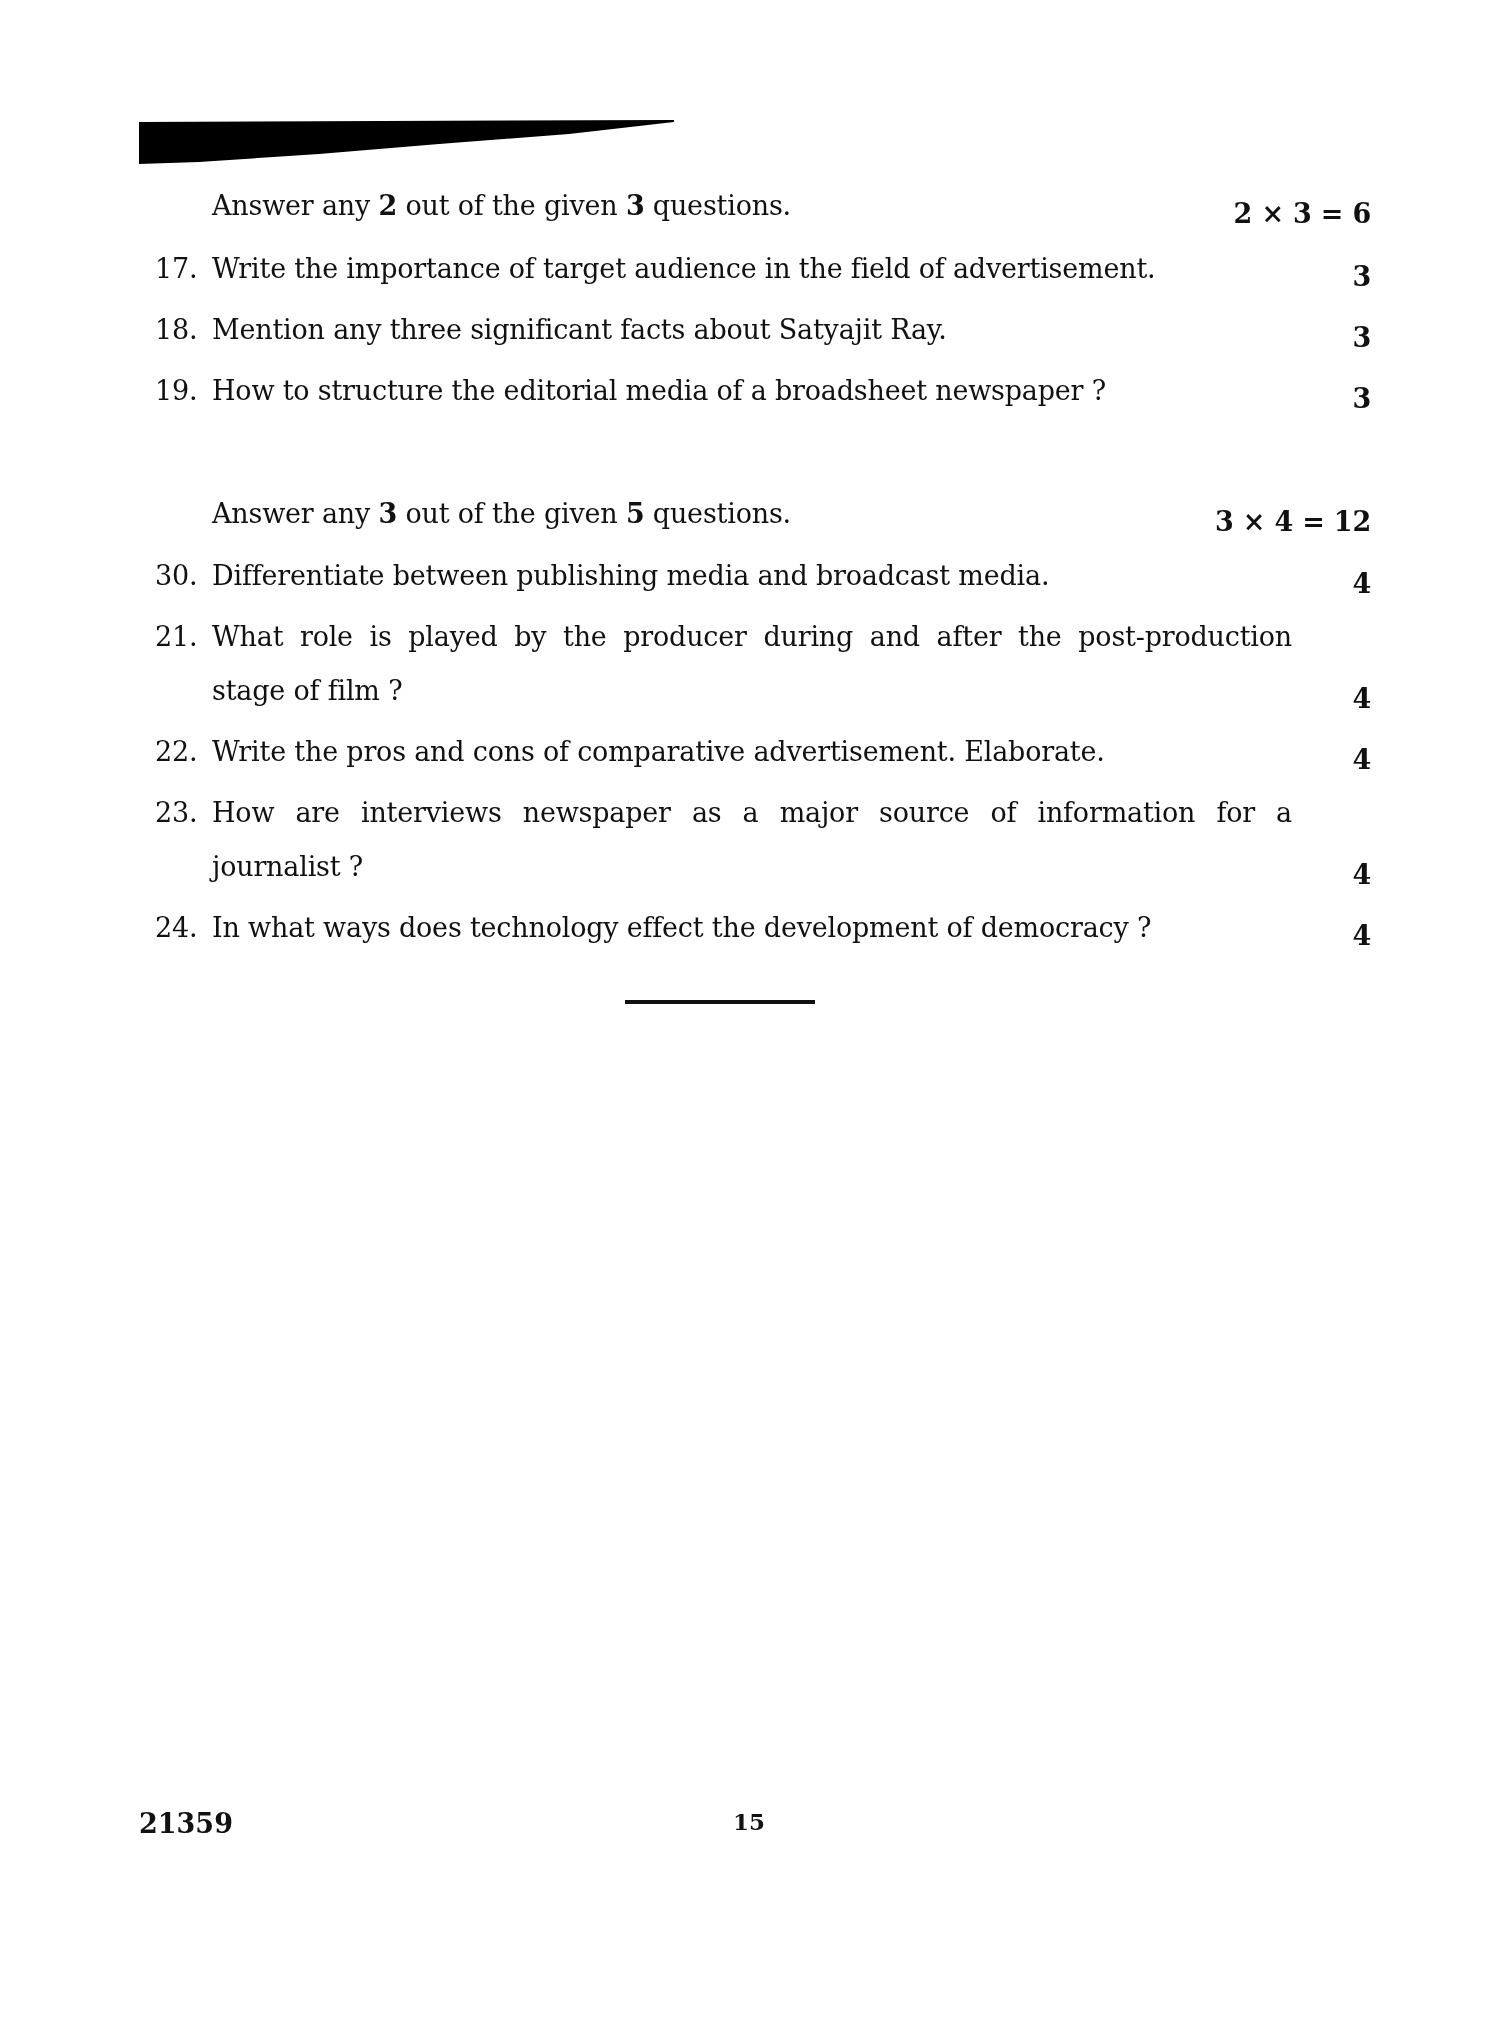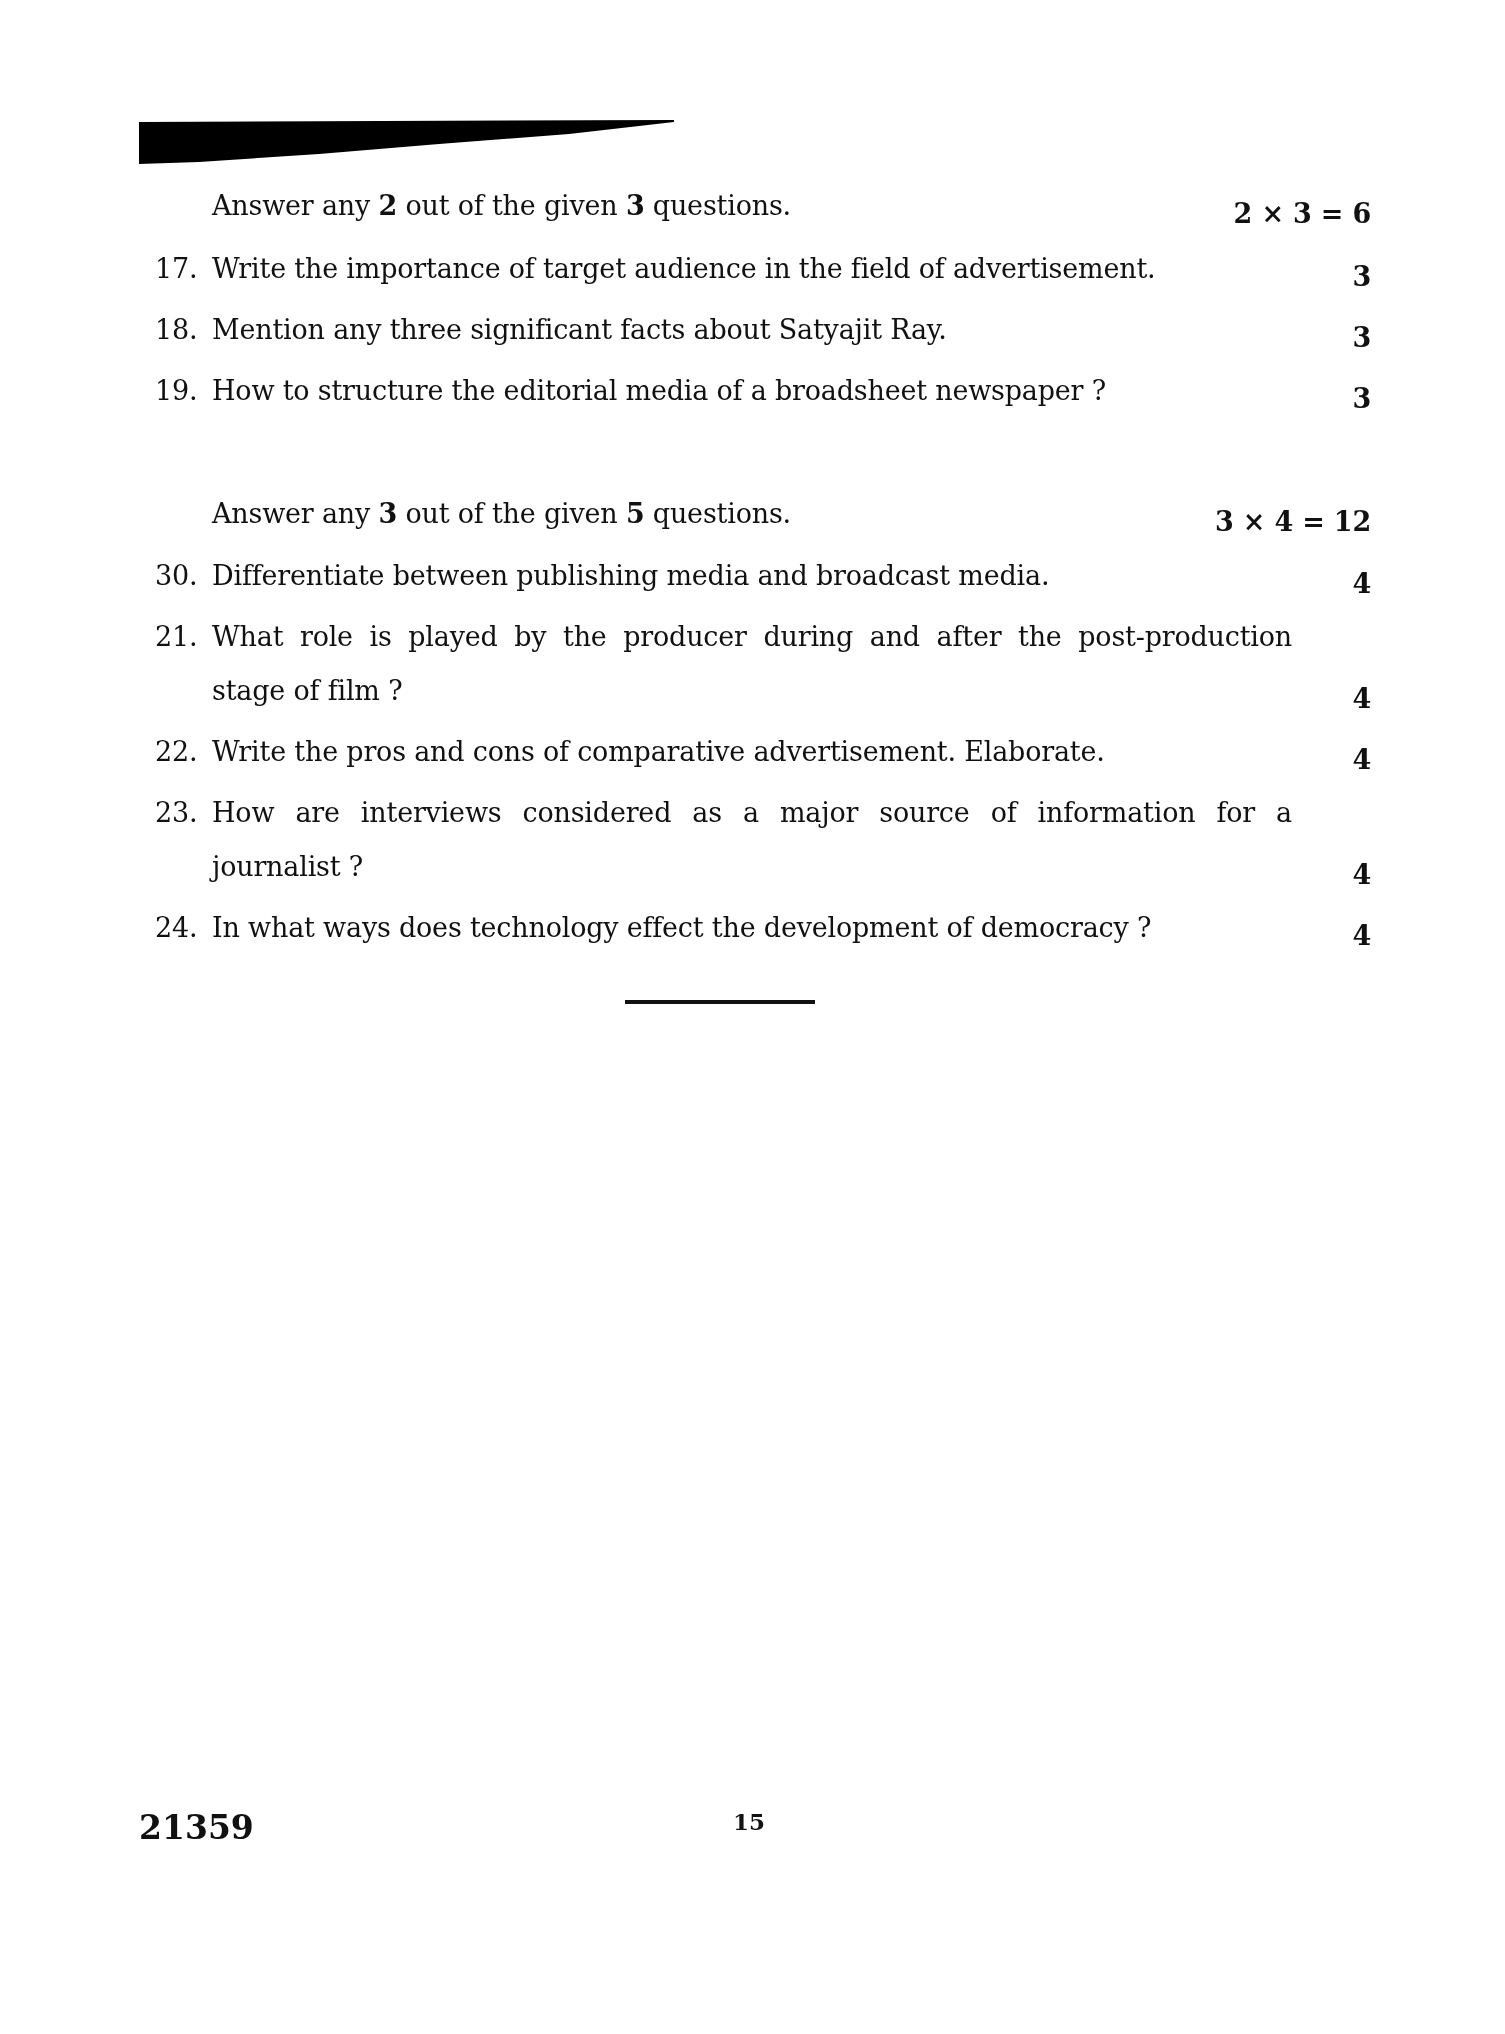--- a/index.html
+++ b/index.html
@@ -64,21 +64,21 @@
       top: 1000px;
       width: 190px;
       height: 4px;
       background: #111111;
     }
 
     .footer-code {
       position: absolute;
       left: 139px;
       top: 1808px;
-      font-size: 33px;
+      font-size: 27px;
       font-weight: bold;
     }
     .footer-page {
       position: absolute;
       left: 733px;
       top: 1808px;
       font-size: 23px;
       font-weight: bold;
     }
   </style>
@@ -139,21 +139,21 @@
 </div>
 
 <div class="row" style="top:735px;">
   <div class="qnum">22.</div>
   <div class="qtext">Write the pros and cons of comparative advertisement. Elaborate.</div>
   <div class="marks">4</div>
 </div>
 
 <div class="row" style="top:796px;">
   <div class="qnum">23.</div>
-  <div class="qtext justify">How are interviews considered as a major source of information for a</div>
+  <div class="qtext justify">How are interviews newspaper as a major source of information for a</div>
 </div>
 <div class="row" style="top:850px;">
   <div class="qtext">journalist ?</div>
   <div class="marks">4</div>
 </div>
 
 <div class="row" style="top:911px;">
   <div class="qnum">24.</div>
   <div class="qtext">In what ways does technology effect the development of democracy ?</div>
   <div class="marks">4</div>

